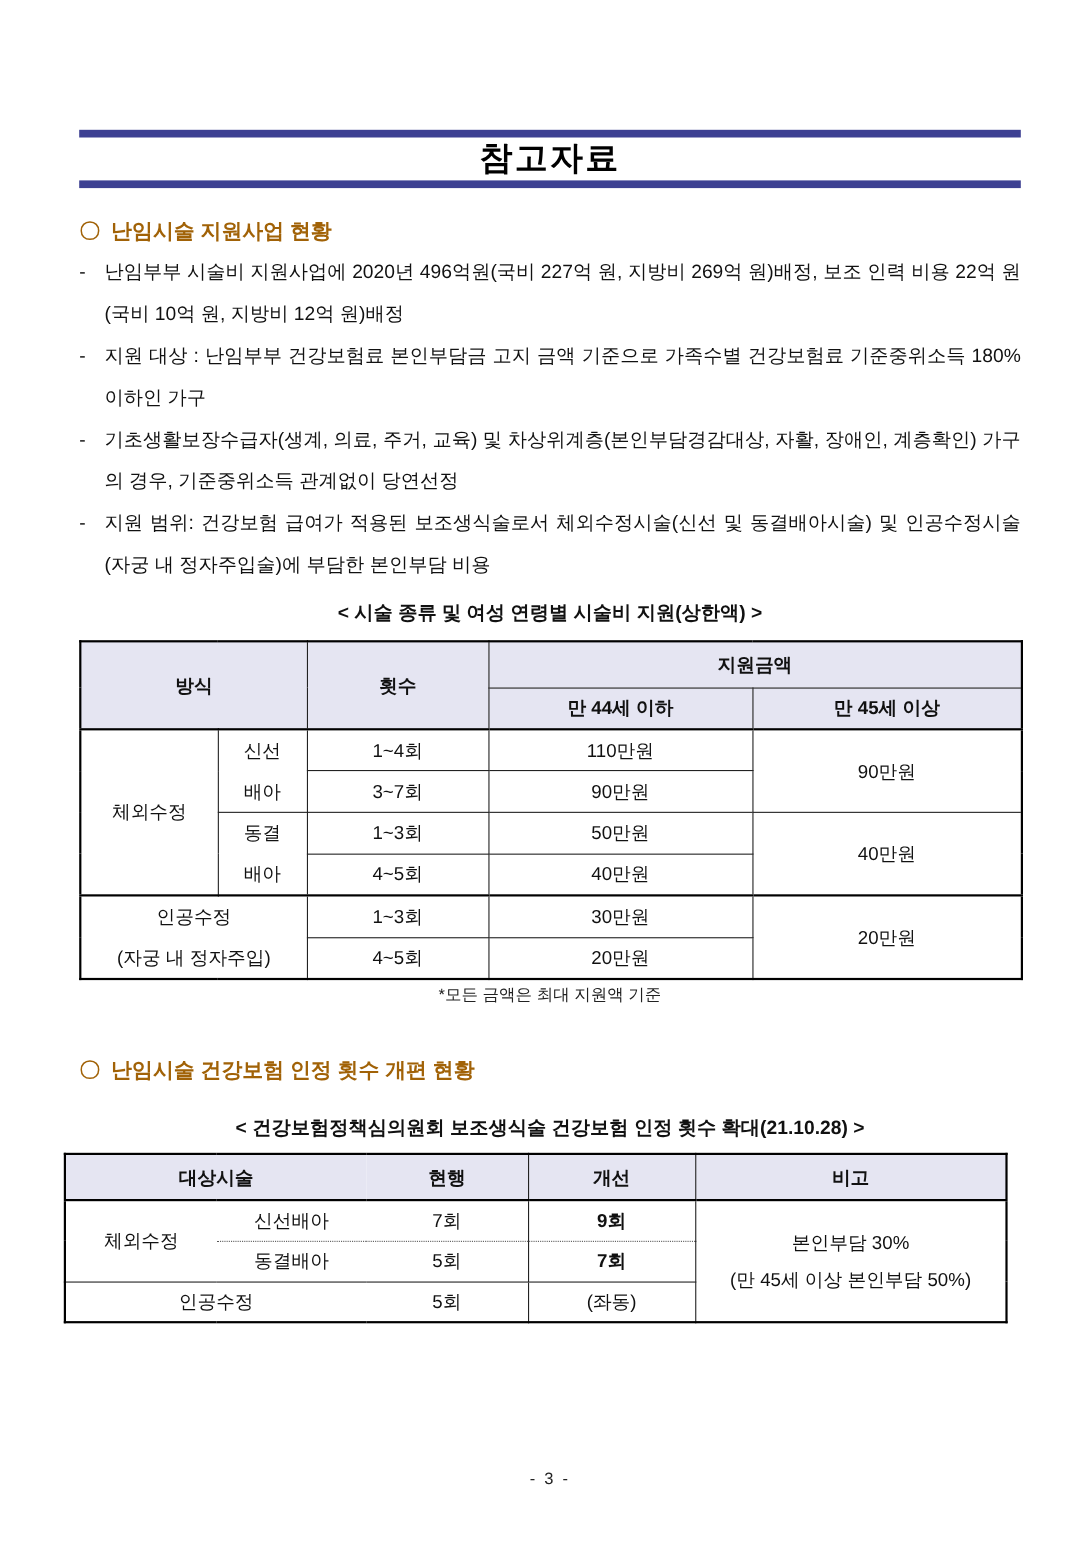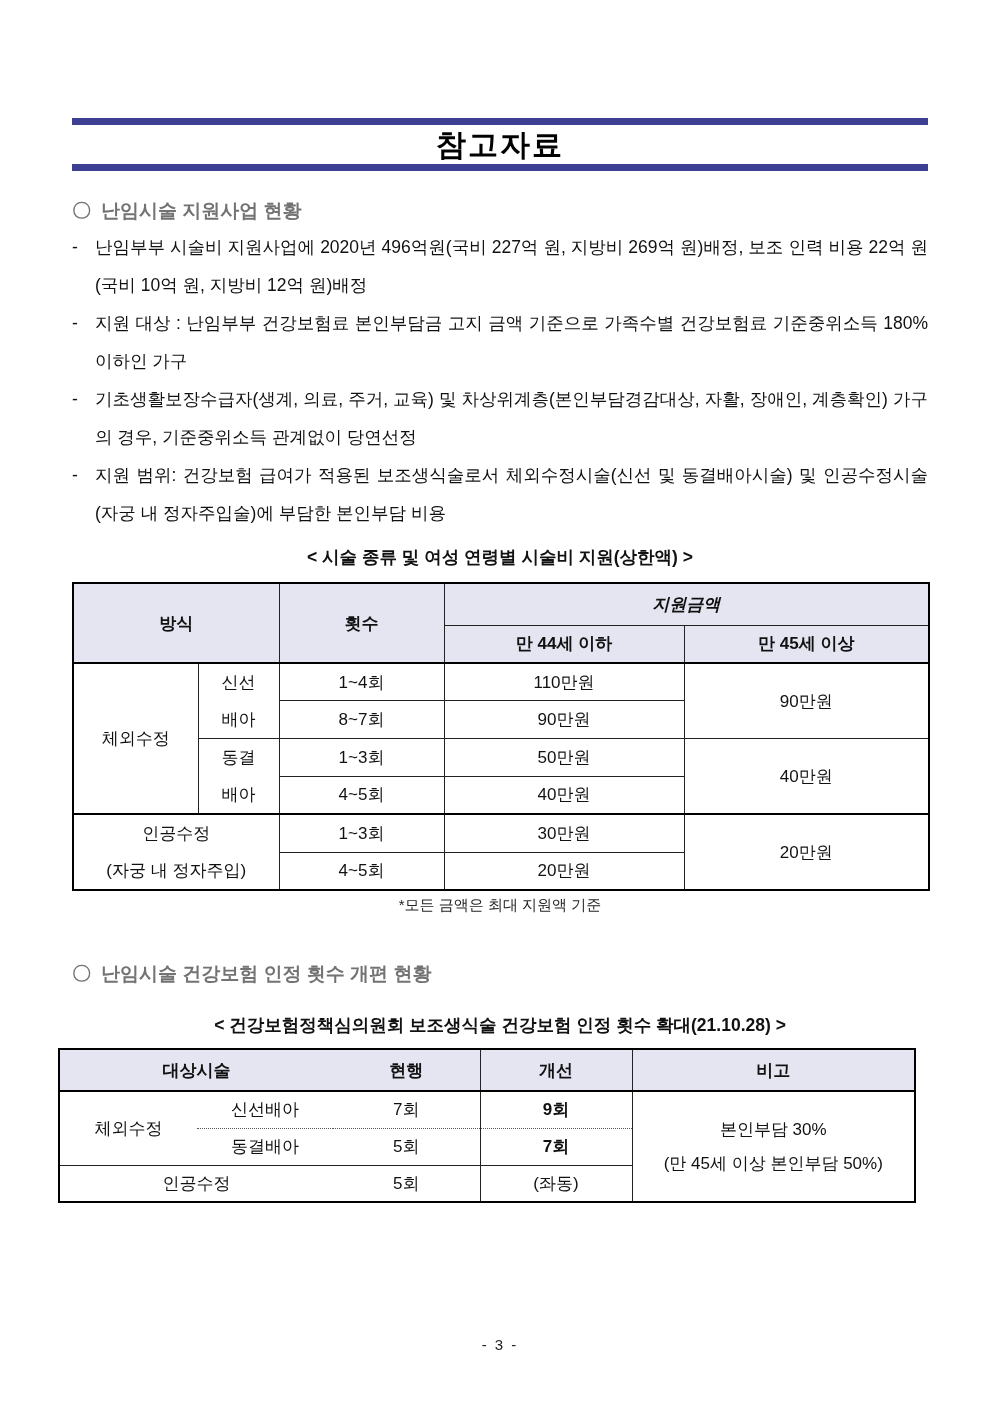--- a/index.html
+++ b/index.html
@@ -13,21 +13,21 @@
   
   .title-block { left:72px; top:118px; width:856px; }
   .title-bar { height:7px; background:#3D4092; }
   .title-text {
     height:39px; line-height:39px; text-align:center;
     font-size:30px; font-weight:bold; letter-spacing:2px; color:#000;
   }
 
   
   .sec-heading {
-    left:72px; width:856px; font-size:19px; font-weight:bold; color:#737373;
+    left:72px; width:856px; font-size:19px; font-weight:bold; color:#a16207;
     line-height:26px; white-space:nowrap;
   }
   .sec-heading .marker { margin-right:10px; font-weight:bold; }
 
   
   .bullets { left:72px; top:228px; width:856px; font-size:17.5px; line-height:38px; }
   .bullet { display:flex; }
   .bullet .dash { width:23px; flex:0 0 23px; }
   .bullet .btext { flex:1; text-align:justify; word-break:break-all; }
 
@@ -106,38 +106,38 @@
         <col style="width:125px">
         <col style="width:81px">
         <col style="width:165px">
         <col style="width:240px">
         <col style="width:245px">
       </colgroup>
     <thead>
       <tr class="row-h1">
         <th colspan="2" rowspan="2" class="hdr-bottom" style="background: rgb(229, 229, 242);">방식</th>
         <th rowspan="2" class="hdr-bottom" style="background: rgb(229, 229, 242);">횟수</th>
-        <th colspan="2" style="background: rgb(229, 229, 242); font-style: italic;">지원금액</th>
+        <th colspan="2" style="background: rgb(229, 229, 242);">지원금액</th>
       </tr>
       <tr class="row-h2">
         <th style="background: rgb(229, 229, 242);">만 44세 이하</th>
         <th style="background: rgb(229, 229, 242);">만 45세 이상</th>
       </tr>
     </thead>
     <tbody>
       <tr>
         <td rowspan="4">체외수정</td>
         <td rowspan="2" class="two-line">신선
 배아</td>
         <td>1~4회</td>
         <td>110만원</td>
         <td rowspan="2"><span>90만원</span></td>
       </tr>
       <tr>
-        <td>8~7회</td>
+        <td>3~7회</td>
         <td>90만원</td>
       </tr>
       <tr>
         <td rowspan="2" class="two-line">동결
 배아</td>
         <td>1~3회</td>
         <td>50만원</td>
         <td rowspan="2"><span>40만원</span></td>
       </tr>
       <tr>

